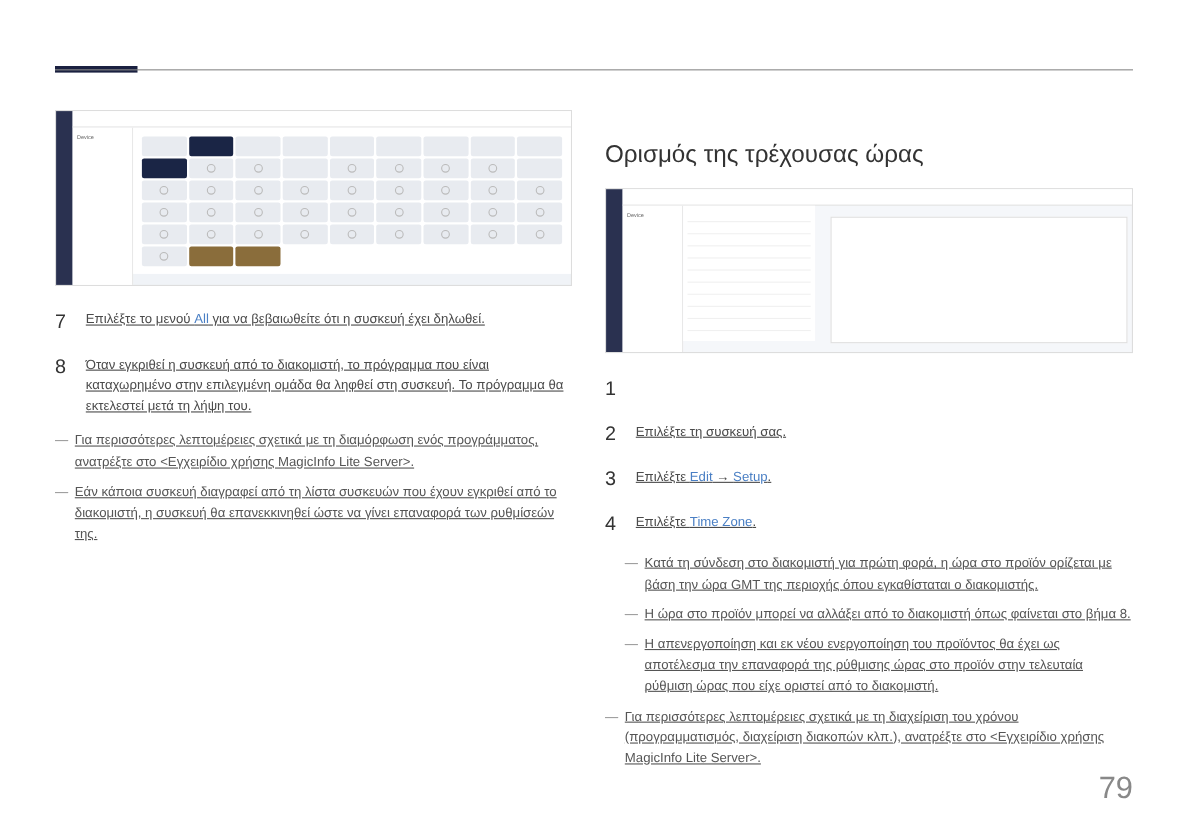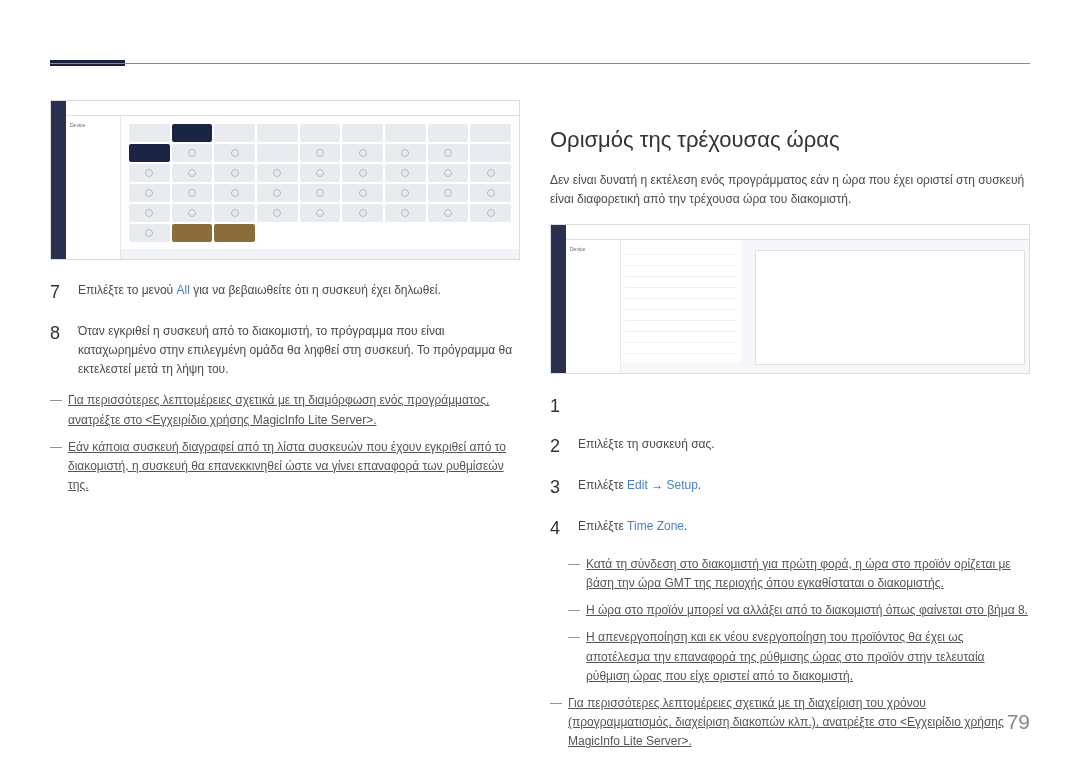--- a/index.html
+++ b/index.html
@@ -15,27 +15,27 @@
 .shot-nav { position: absolute; left: 15px; top: 15px; width: 55px; bottom: 0; background: #fff; border-right: 1px solid #e8e8e8; padding: 4px; font-size: 5px; color: #666; }
 .shot-main { position: absolute; left: 70px; top: 15px; right: 0; bottom: 10px; background: #fff; padding: 4px; }
 .shot-grid { display: grid; grid-template-columns: repeat(9, 1fr); gap: 2px; padding: 4px; }
 .cell { height: 18px; background: #e8ebf0; border-radius: 2px; position: relative; }
 .cell.dark { background: #1a2545; }
 .cell.brown { background: #8a6d3b; }
 .cell-circle { width: 8px; height: 8px; border-radius: 50%; border: 1px solid #bbb; position: absolute; top: 50%; left: 50%; transform: translate(-50%, -50%); }
 .shot-footer { position: absolute; bottom: 2px; left: 50%; transform: translateX(-50%); font-size: 5px; color: #999; }
 .step { display: flex; margin-bottom: 12px; }
 .step-num { font-size: 18px; font-weight: 400; color: #333; width: 28px; flex-shrink: 0; }
-.step-text { padding-top: 3px; }
+.step-text { padding-top: 3px; text-decoration: underline; }
 .link-blue { color: #4a7fc4; }
 .note { display: flex; margin-bottom: 8px; }
 .note-dash { width: 18px; flex-shrink: 0; color: #888; }
 .note-text { font-size: 12px; color: #555; text-decoration: underline; }
 h2 { font-size: 22px; font-weight: 400; color: #333; margin-bottom: 14px; }
-.page-num { position: absolute; bottom: 24px; right: 50px; font-size: 21px; color: #888; }
+.page-num { position: absolute; bottom: 24px; right: 50px; font-size: 28px; color: #888; }
 .nav-item { padding: 1px 0; }
 .shot-list { position: absolute; left: 70px; top: 15px; width: 120px; bottom: 10px; background: #fff; padding: 4px; font-size: 5px; }
 .list-row { height: 11px; border-bottom: 1px solid #f0f0f0; }
 .shot-panel { position: absolute; right: 4px; top: 25px; width: 270px; height: 115px; background: #fff; border: 1px solid #e0e0e0; padding: 4px; font-size: 5px; }
 </style>
 </head>
 <body>
 
 <div class="header-bar"></div>
 <div class="header-line"></div>
@@ -187,21 +187,20 @@
     <div class="note-text">Για περισσότερες λεπτομέρειες σχετικά με τη διαμόρφωση ενός προγράμματος, ανατρέξτε στο &lt;Εγχειρίδιο χρήσης MagicInfo Lite Server&gt;.</div>
   </div>
   <div class="note">
     <div class="note-dash">―</div>
     <div class="note-text">Εάν κάποια συσκευή διαγραφεί από τη λίστα συσκευών που έχουν εγκριθεί από το διακομιστή, η συσκευή θα επανεκκινηθεί ώστε να γίνει επαναφορά των ρυθμίσεών της.</div>
   </div>
 </div>
 
 <div class="right-col">
   <h2>Ορισμός της τρέχουσας ώρας</h2>
-  <p style="margin-bottom:14px;">Δεν είναι δυνατή η εκτέλεση ενός προγράμματος εάν η ώρα που έχει οριστεί στη συσκευή είναι διαφορετική από την τρέχουσα ώρα του διακομιστή.</p>
 
   <div class="screenshot-right">
     <div class="shot-sidebar"></div>
     <div class="shot-header"></div>
     <div class="shot-nav">
       <div class="nav-item">Device</div>
     </div>
     <div class="shot-list">
       <div class="list-row"></div>
         <div class="list-row"></div>

